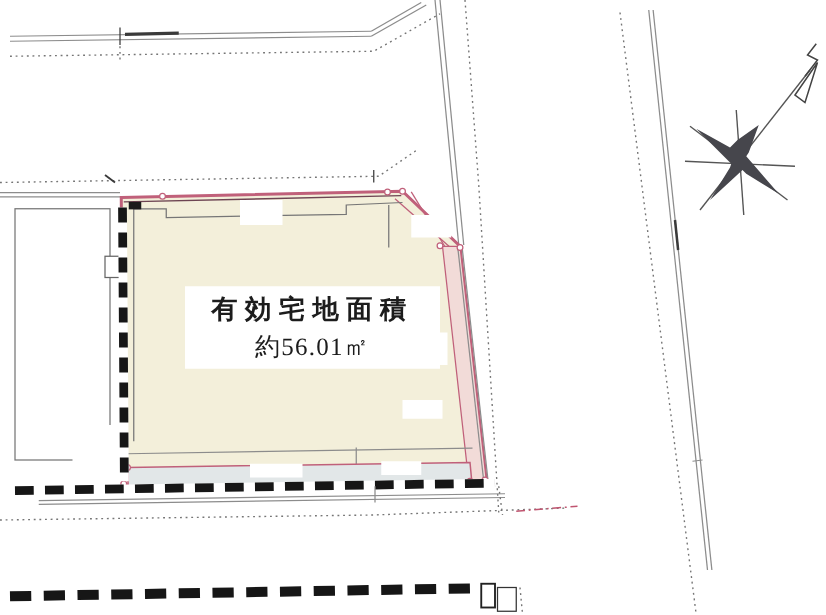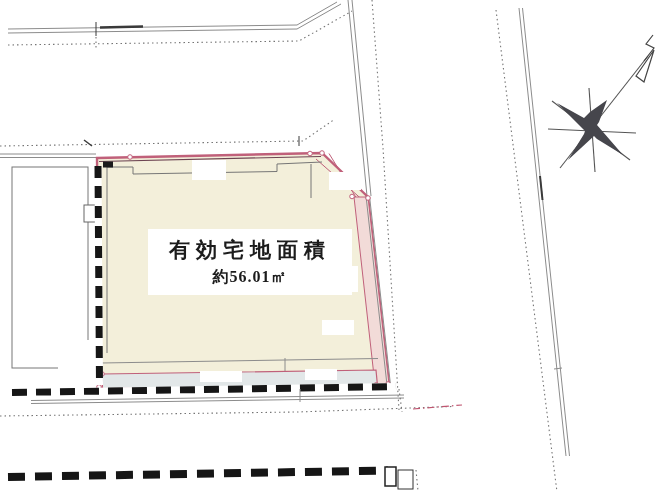--- a/index.html
+++ b/index.html
@@ -27,21 +27,21 @@
   .fence-b{stroke:var(--fence);stroke-width:7;fill:none;stroke-dasharray:15 9;}
   .fence-s-bg{stroke:#ffffff;stroke-width:8;fill:none;}
   .fence-s{stroke:var(--fence);stroke-width:8;fill:none;stroke-dasharray:17 10;}
   .dashdot{stroke:var(--accent-dashdot);stroke-width:1.2;fill:none;stroke-dasharray:7 3 1.5 3;}
   .spoke{stroke:#555;stroke-width:1.1;fill:none;}
   .vtx{fill:#ffffff;stroke:var(--parcel-outline);stroke-width:1;}
   .wp{fill:#ffffff;}
   .area-label{position:absolute;left:148px;top:229px;width:204px;height:66px;background:#ffffff;
     display:flex;flex-direction:column;align-items:center;justify-content:center;color:var(--text);}
   .area-label .l1{font-size:21px;letter-spacing:6px;font-weight:600;white-space:nowrap;}
-  .area-label .l2{font-size:16px;letter-spacing:1px;margin-top:3px;font-weight:700;white-space:nowrap;}
+  .area-label .l2{font-size:20px;letter-spacing:1px;margin-top:3px;font-weight:400;white-space:nowrap;}
 </style>
 </head>
 <body>
 
 <div class="canvas">
   <svg width="661" height="492" viewBox="0 0 661 492">
 
     <g>
       <line class="rl" x1="8" y1="29" x2="297" y2="25"></line>
       <line class="rl" x1="8" y1="33" x2="297" y2="29"></line>

